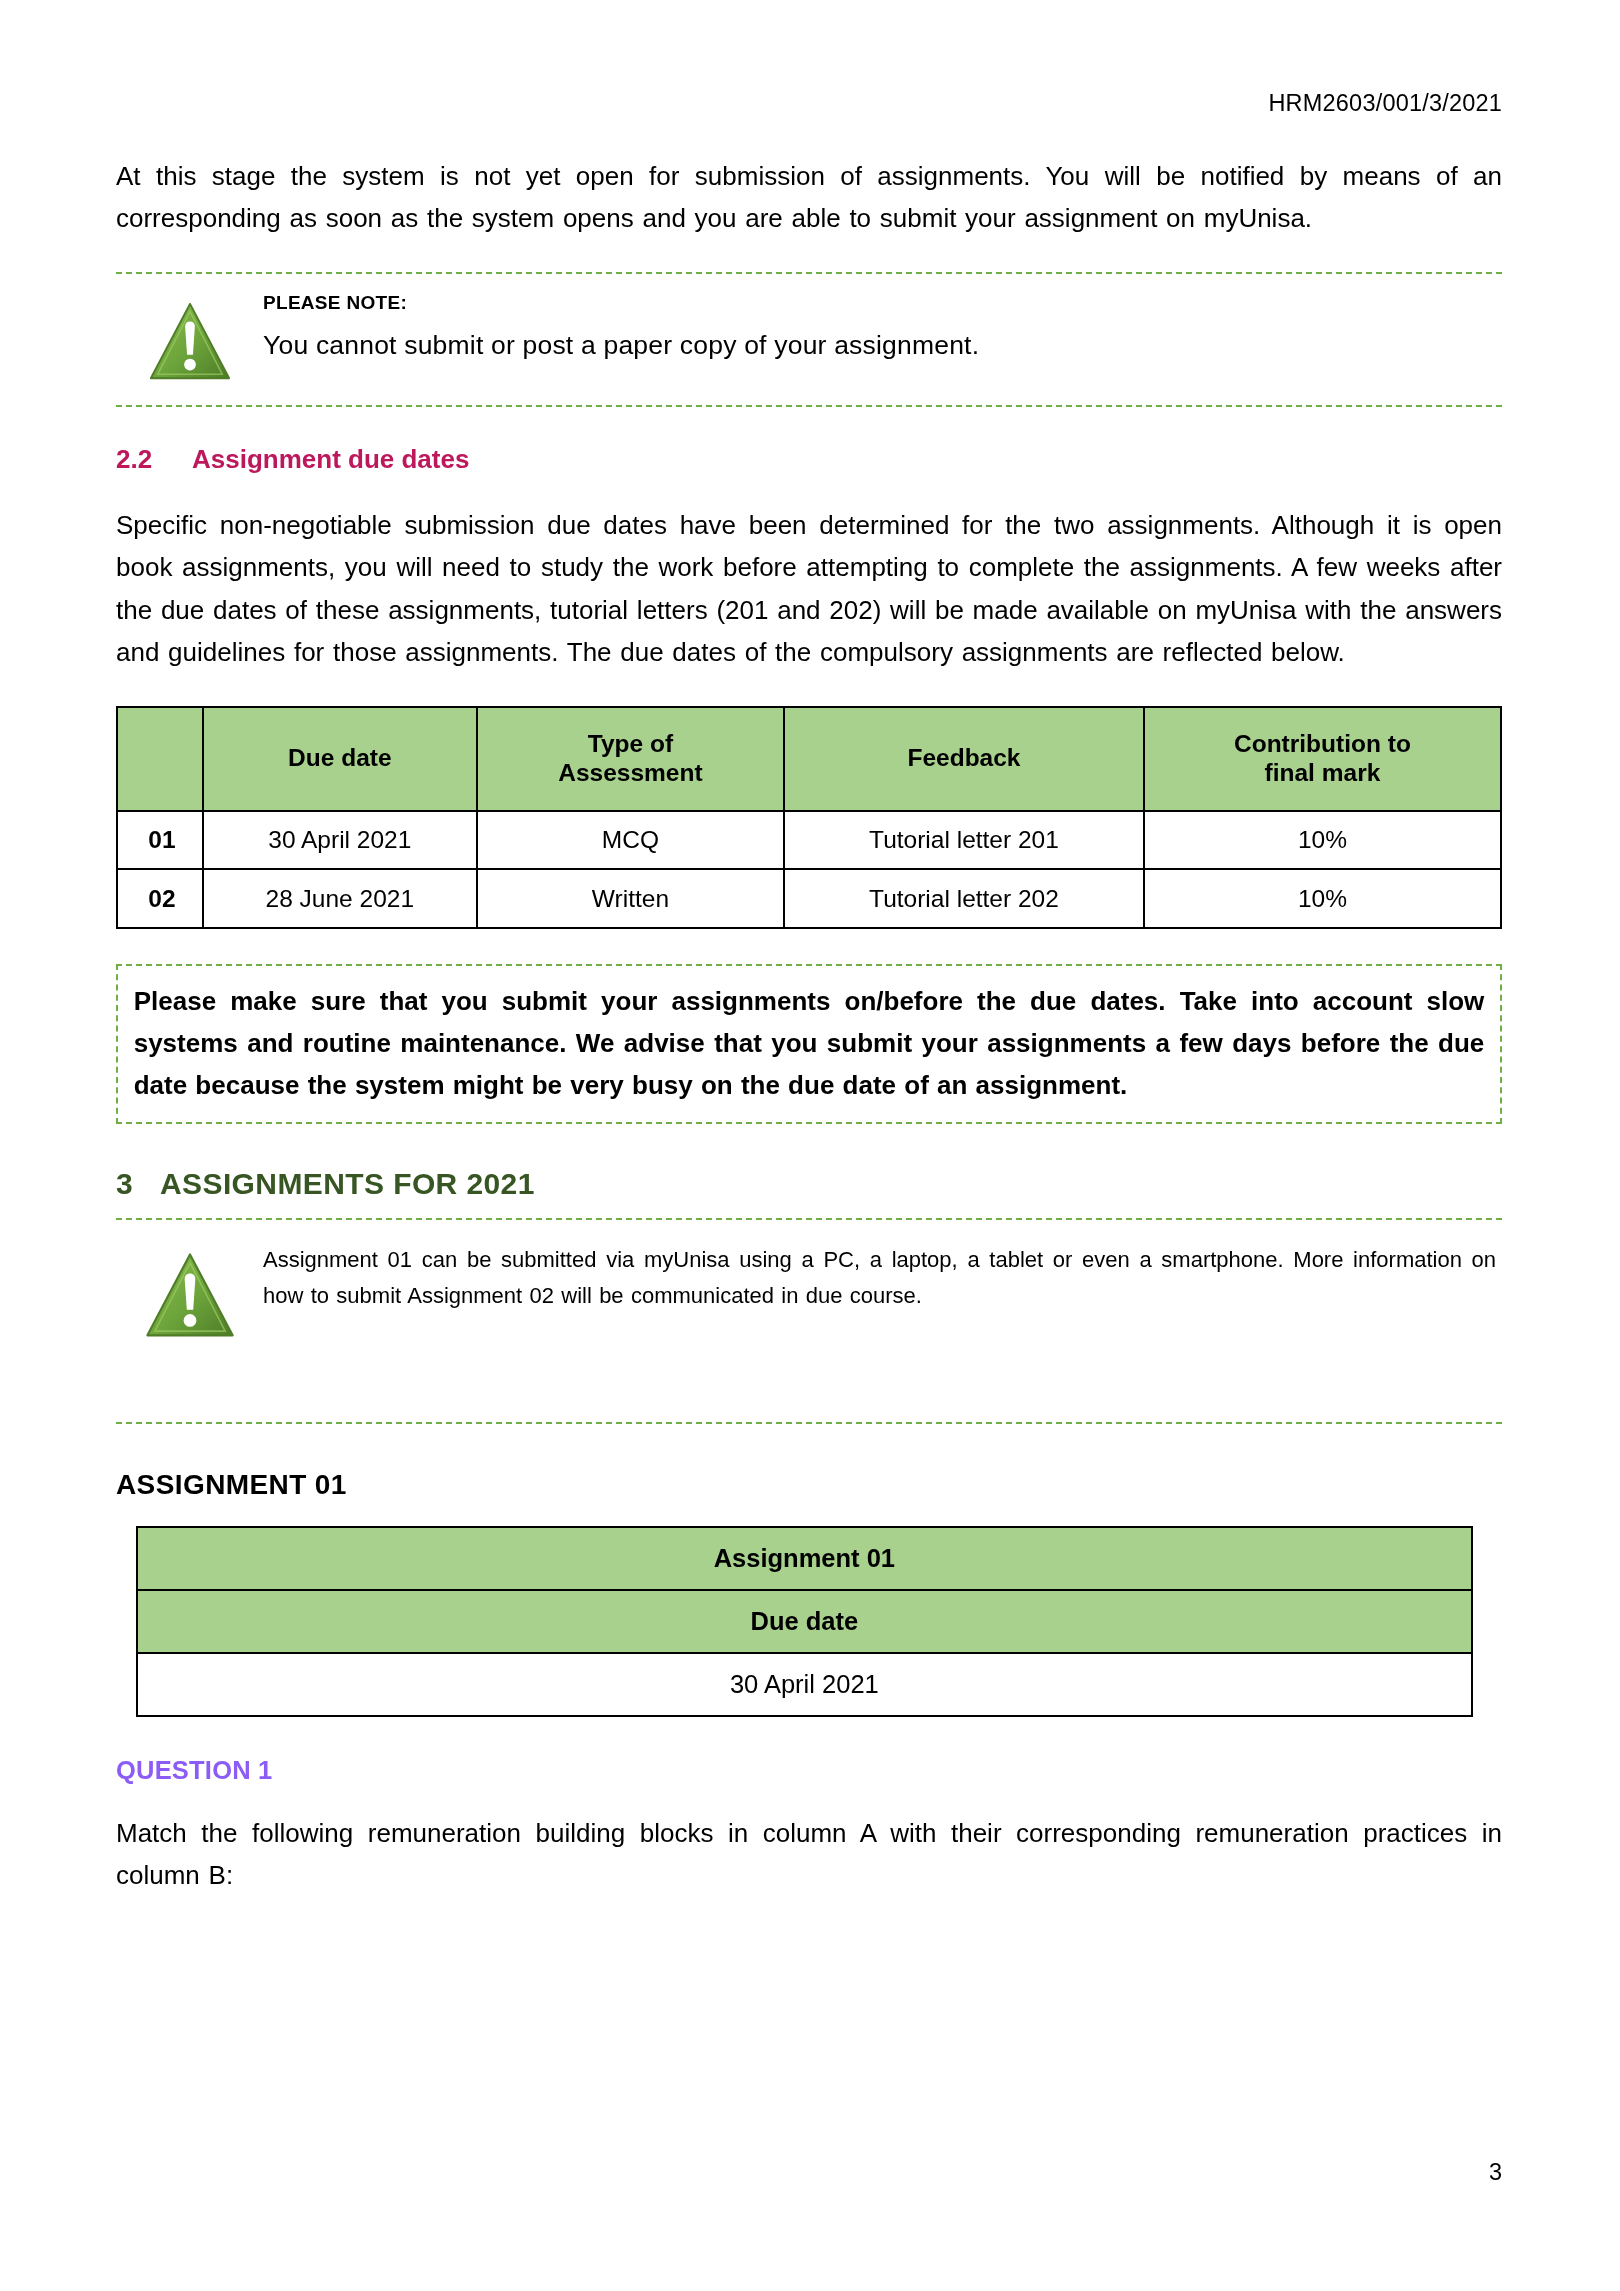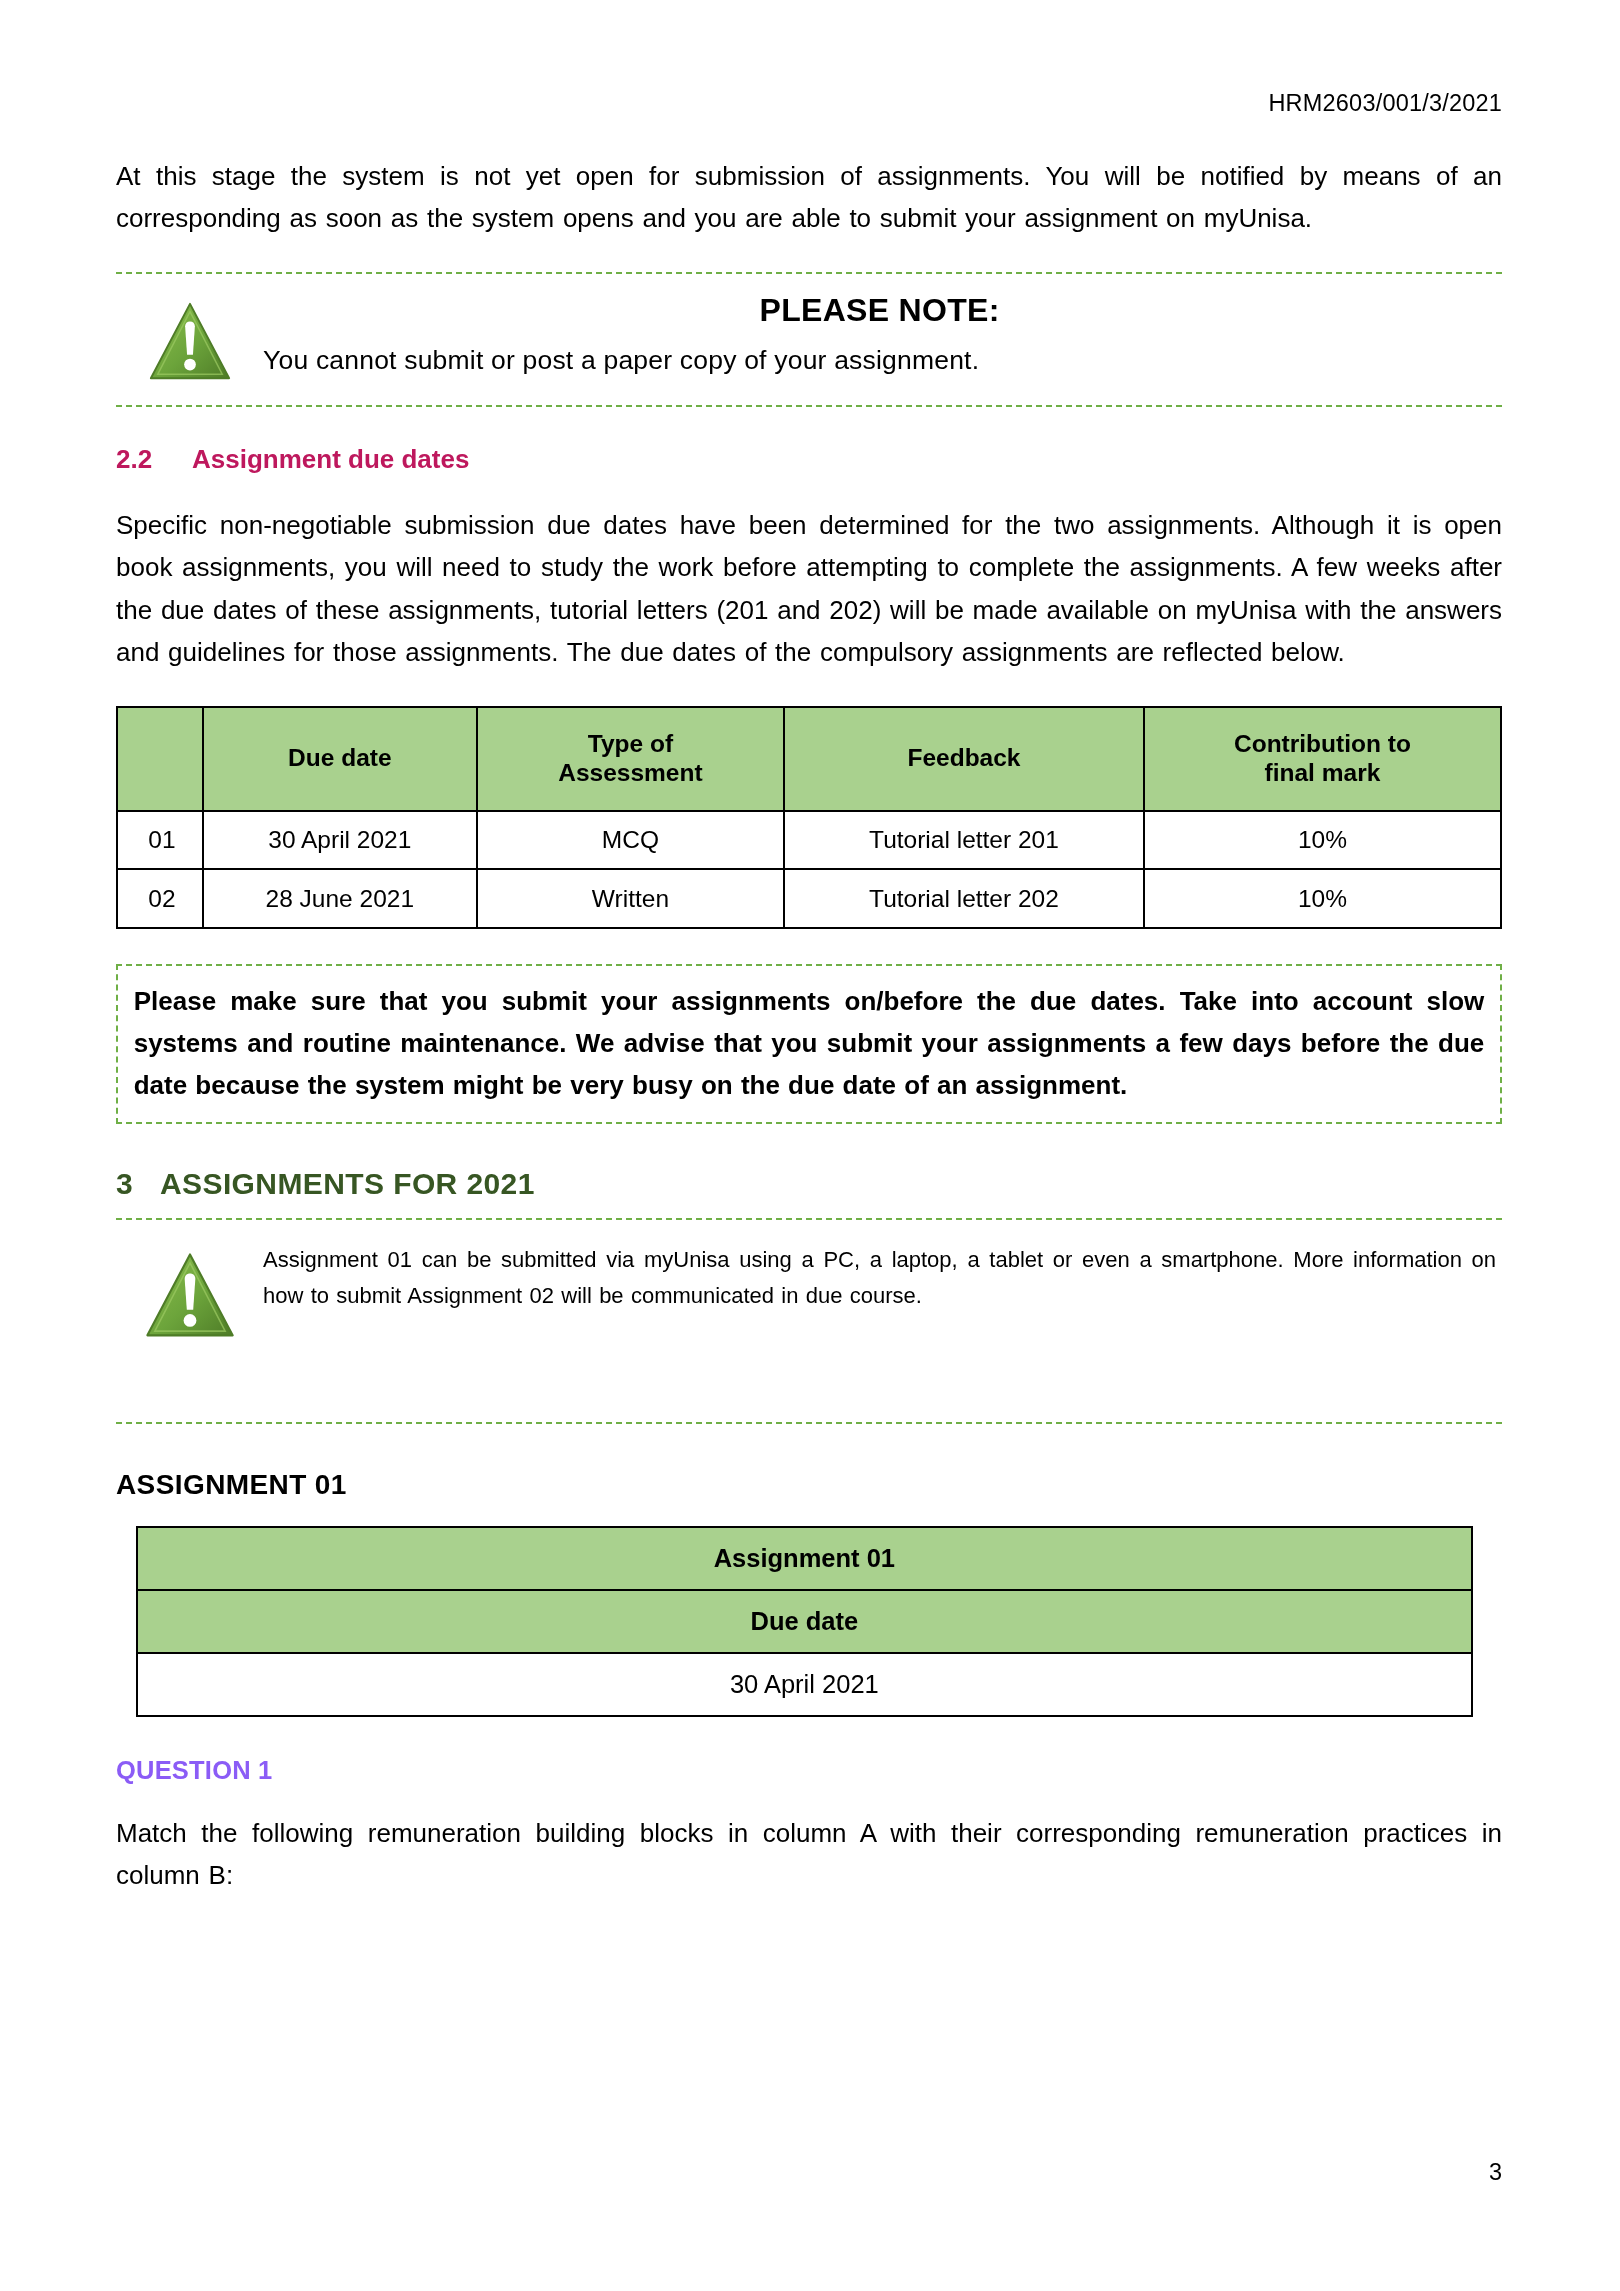--- a/index.html
+++ b/index.html
@@ -57,25 +57,24 @@
   .note-box.tall { padding: 21.6px 0 76px 0; }
   .note-icon {
     width: 147px;
     flex: 0 0 147px;
     display: flex;
     justify-content: center;
     padding-top: 5.9px;
   }
   .note-text { flex: 1 1 auto; padding-right: 5.9px; }
   .note-title {
-    font-size: 32px;
+    font-size: 19px;
     font-weight: bold;
     margin: 0 0 15.7px 0;
     letter-spacing: 0.3px;
-    text-align: center;
   }
   .note-line {
     font-size: 26.5px;
     font-weight: normal;
     margin: 0;
     letter-spacing: 0.2px;
   }
   .note-para {
     font-size: 22px;
     line-height: 1.62;
@@ -135,21 +134,21 @@
     font-weight: bold;
     height: 94px;
     line-height: 1.18;
     padding: 3.9px 5.9px;
   }
   table.grid tbody td {
     height: 51px;
     background: #ffffff;
     padding: 2.9px 5.9px;
   }
-  table.grid tbody td.rownum { font-weight: normal; padding-left: 10px; }
+  table.grid tbody td.rownum { font-weight: bold; padding-left: 10px; }
 
   
   .warn-box {
     border: 2.9px dashed #6FAF46;
     padding: 13.7px 15.7px 15.7px 15.7px;
     margin-top: 35px;
   }
   .warn-box p {
     margin: 0;
     font-size: 26px;

